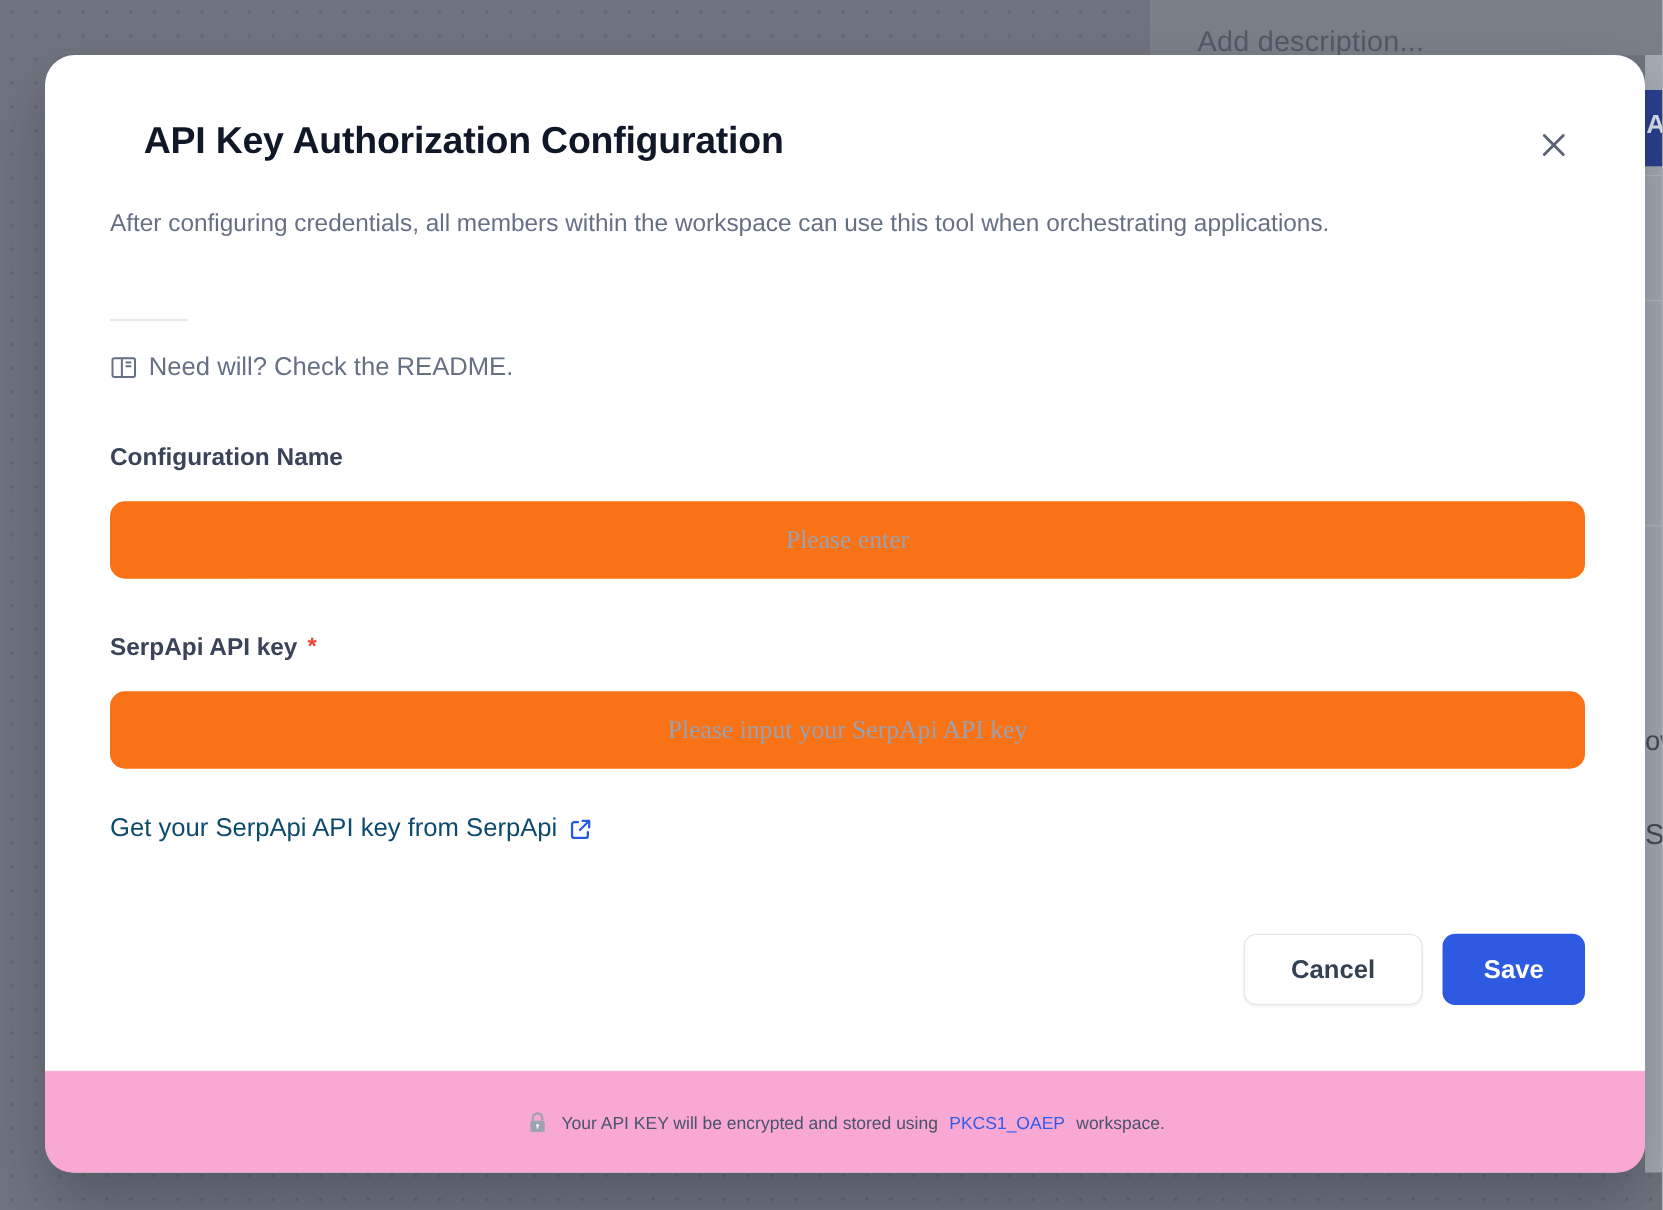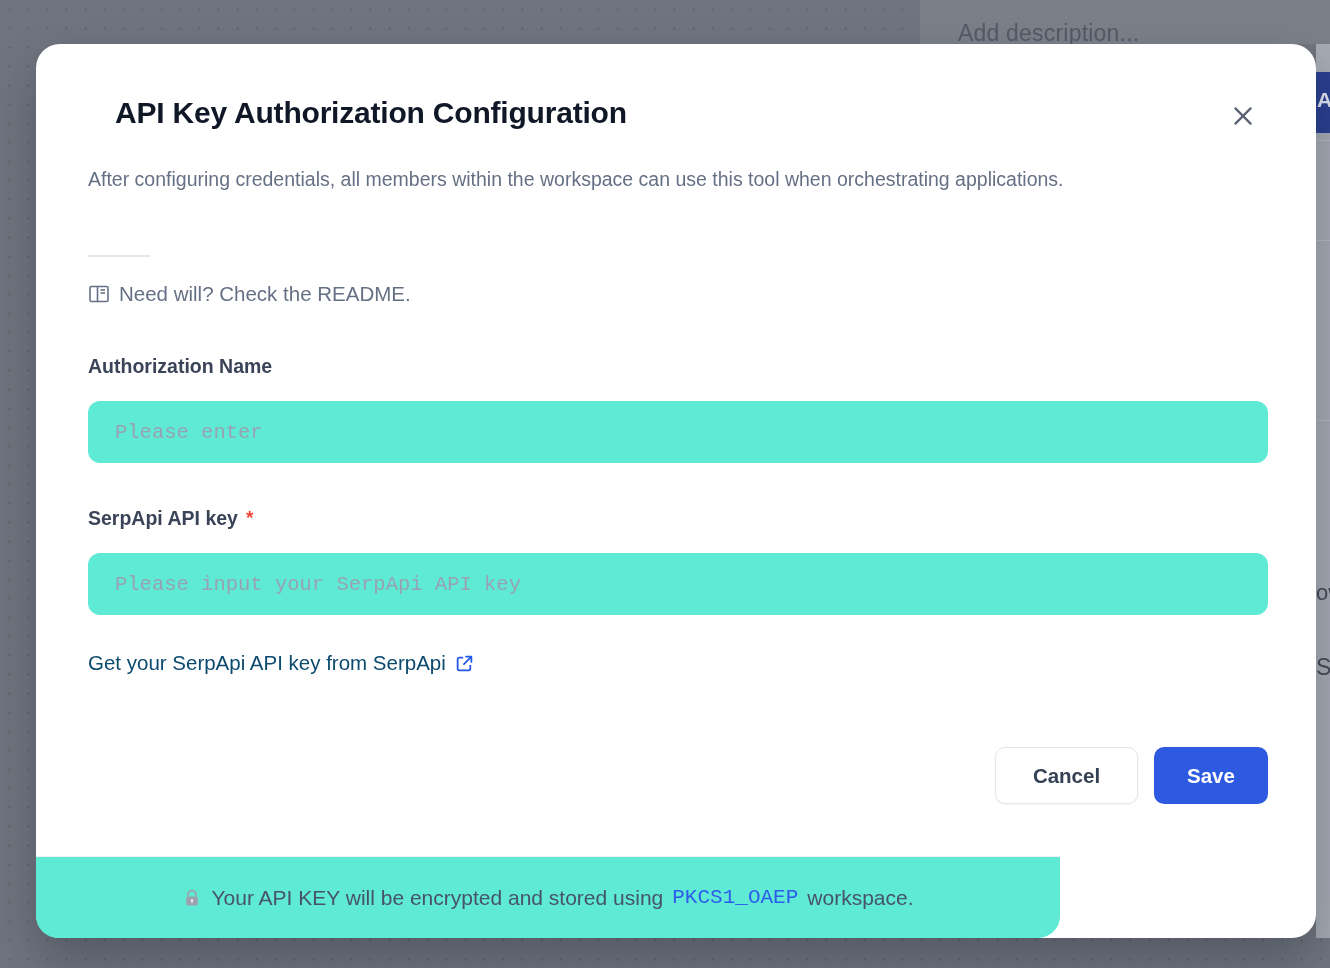--- a/index.html
+++ b/index.html
@@ -68,23 +68,23 @@
   }
   .field-label {
     position:absolute; left:52px;
     font-size:19.5px; font-weight:600; color:#3a4357;
     display:flex; gap:8px;
   }
   .fl1{ top:311px; } .fl2{ top:463px;align-items:flex-end; }
   .required-star { color:#f04438; font-weight:700; font-size:19px; position:relative; top:-1px; }
   .text-input {
     position:absolute; left:52px; width:1180px; height:62px;
-    background:#5eead4; border:none; border-radius:12px;
-    padding:0 27px; font-family:Liberation Mono, monospace;
-    font-size:20.5px; color:#344054; outline:none;
+    background:#f97316; border:none; border-radius:12px;
+    padding:0 27px; font-family:Liberation Serif, serif;
+    font-size:20.5px; color:#344054; outline:none;text-align:center;
   }
   .text-input::placeholder { color:#98a2b3; opacity:1; }
   .ti1{ top:357px; } .ti2{ top:509px; }
   .key-link {
     position:absolute; left:52px; top:607px;
     display:flex; align-items:center; gap:9px;
     font-size:20.5px; color:#0c4a6e; cursor:pointer; text-decoration:none;
   }
   .btn {
     position:absolute; top:703px; height:57px; border-radius:10px;
@@ -93,27 +93,27 @@
     display:flex; align-items:center; justify-content:center;
   }
   .btn-cancel {
     left:959px; width:143px; background:#ffffff; color:#344054;
     border:1px solid #e3e6ea; box-shadow:0 1px 2px rgba(16,24,40,.05);
   }
   .btn-save {
     left:1118px; width:114px; background:#2d5ae0; color:#ffffff; border:none;
   }
   .modal-footer {
-    position:absolute; left:0; top:812px; width:1024px; height:82px;
-    background:#5eead4; border-top:1px solid #eef0f4;
+    position:absolute; left:0; top:812px; width:1280px; height:82px;
+    background:#f9a8d4; border-top:1px solid #eef0f4;
     border-radius:0 0 22px 22px;
     display:flex; align-items:center; justify-content:center; gap:9px;
-    font-size:21px; color:#475467;
-  }
-  .footer-highlight { color:#2f5beb; cursor:pointer;font-family:Liberation Mono, monospace; }
+    font-size:14px; color:#475467;
+  }
+  .footer-highlight { color:#2f5beb; cursor:pointer; }
   .icon { flex:0 0 auto; display:inline-flex; }
 </style>
 </head>
 <body>
 
 <div style="position:absolute;inset:0;"></div>
 
 <div class="top-panel-strip">
   <span class="add-description">Add description...</span>
 </div>
@@ -150,21 +150,21 @@
         <rect x="2" y="3.5" width="18" height="15" rx="1.5"></rect>
         <line x1="9.5" y1="3.5" x2="9.5" y2="18.5"></line>
         <line x1="12.5" y1="7" x2="17" y2="7"></line>
         <line x1="12.5" y1="10" x2="17" y2="10"></line>
       </svg>
     </span>
     <span>Need will? Check the README.</span>
   </div>
 
   <div class="field-label fl1">
-    <span>Authorization Name</span>
+    <span>Configuration Name</span>
   </div>
   <input class="text-input ti1" type="text" placeholder="Please enter" style="">
 
   <div class="field-label fl2">
     <span>SerpApi API key</span>
     <span class="required-star">*</span>
   </div>
   <input class="text-input ti2" type="text" placeholder="Please input your SerpApi API key" style="">
 
   <a class="key-link">

